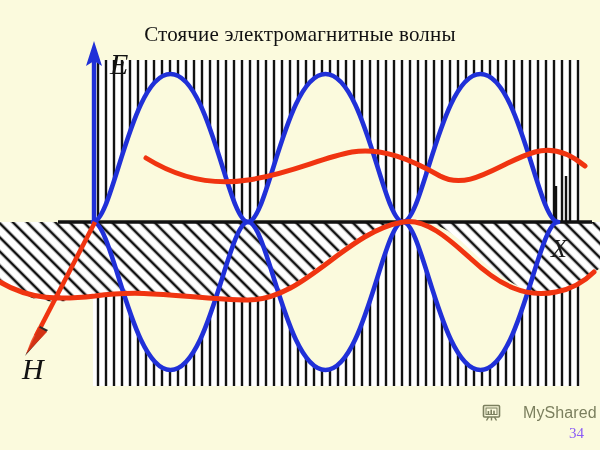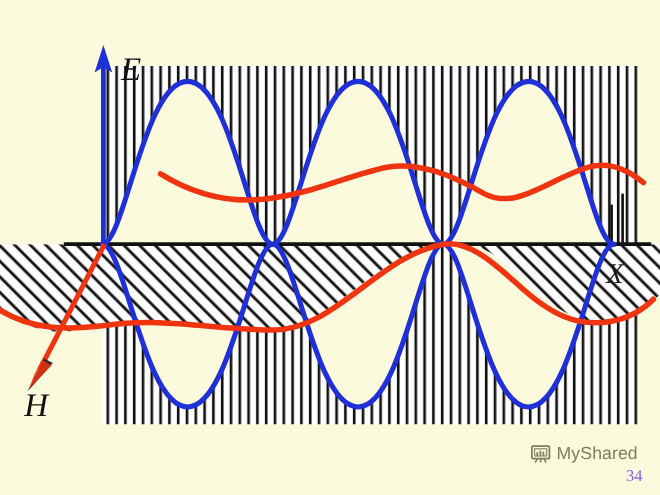--- a/index.html
+++ b/index.html
@@ -59,21 +59,21 @@
     top: 234px;
     font-size: 26px;
     color: #1a1a1a;
   }
   #watermark {
     position: absolute;
     left: 482px;
     top: 403px;
     display: flex;
     align-items: center;
-    gap: 5px;
+    gap: 22px;
   }
   #watermark-text {
     font-family: "Liberation Sans", sans-serif;
     font-size: 16px;
     color: #7b7f5e;
     letter-spacing: 0.1px;
   }
   #slide-number {
     position: absolute;
     left: 569px;
@@ -81,20 +81,21 @@
     font-family: "Liberation Serif", serif;
     font-size: 15px;
     color: #8b5cf6;
   }
 </style>
 </head>
 <body>
 
 <div id="slide">
 
+  <div id="title">Стоячие электромагнитные волны</div>
 
   <svg id="figure" width="600" height="450" viewBox="0 0 600 450">
     <defs>
       <pattern id="vhatch" width="8" height="8" patternUnits="userSpaceOnUse">
         <rect x="0" y="0" width="8" height="8" fill="#ffffff"></rect>
         <line x1="2" y1="0" x2="2" y2="8" stroke="#111111" stroke-width="2.4"></line>
       </pattern>
       <pattern id="dhatch" width="10" height="10" patternUnits="userSpaceOnUse" patternTransform="rotate(-45)">
         <rect x="0" y="0" width="10" height="10" fill="#ffffff"></rect>
         <line x1="2" y1="0" x2="2" y2="10" stroke="#111111" stroke-width="2.6"></line>

